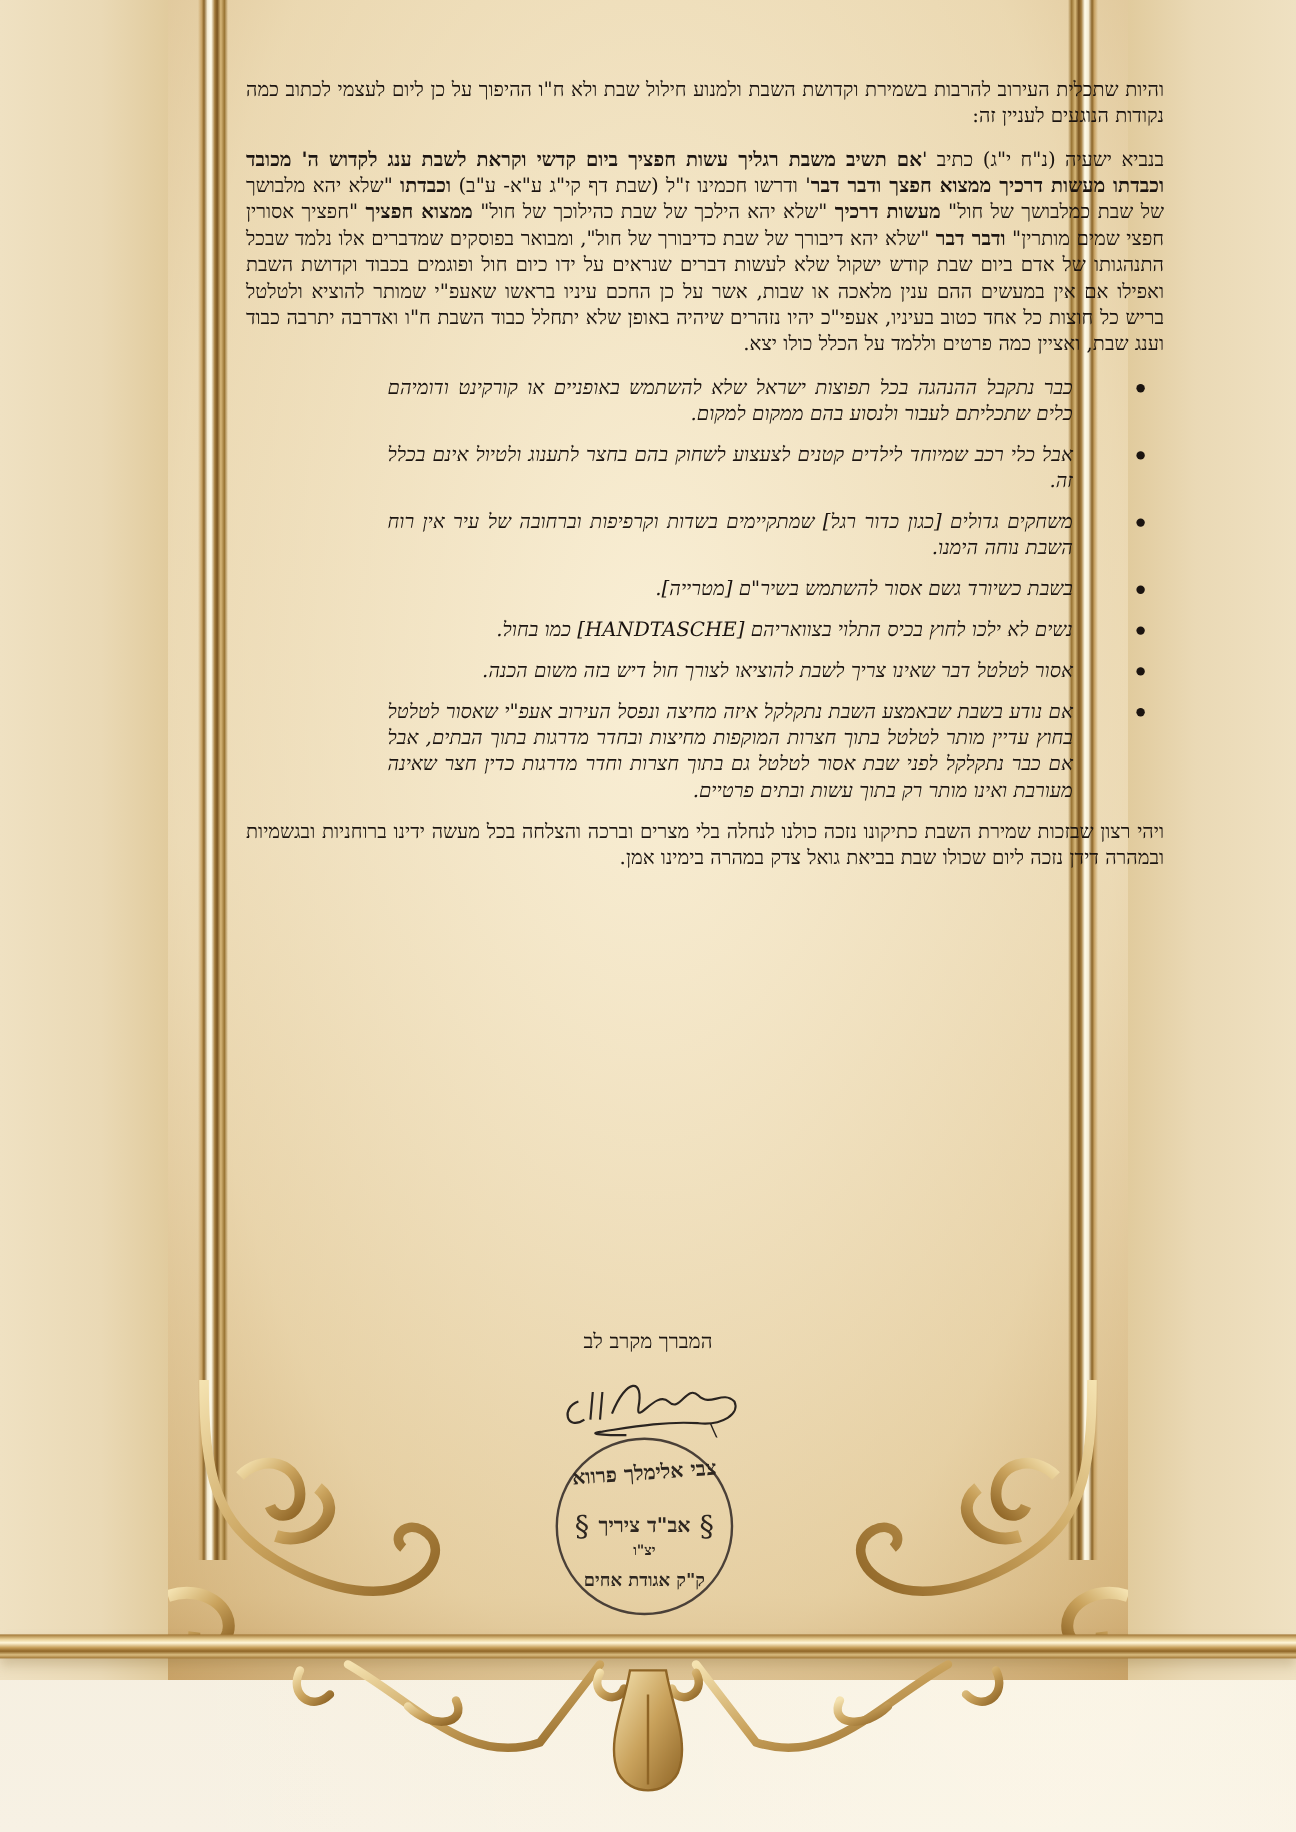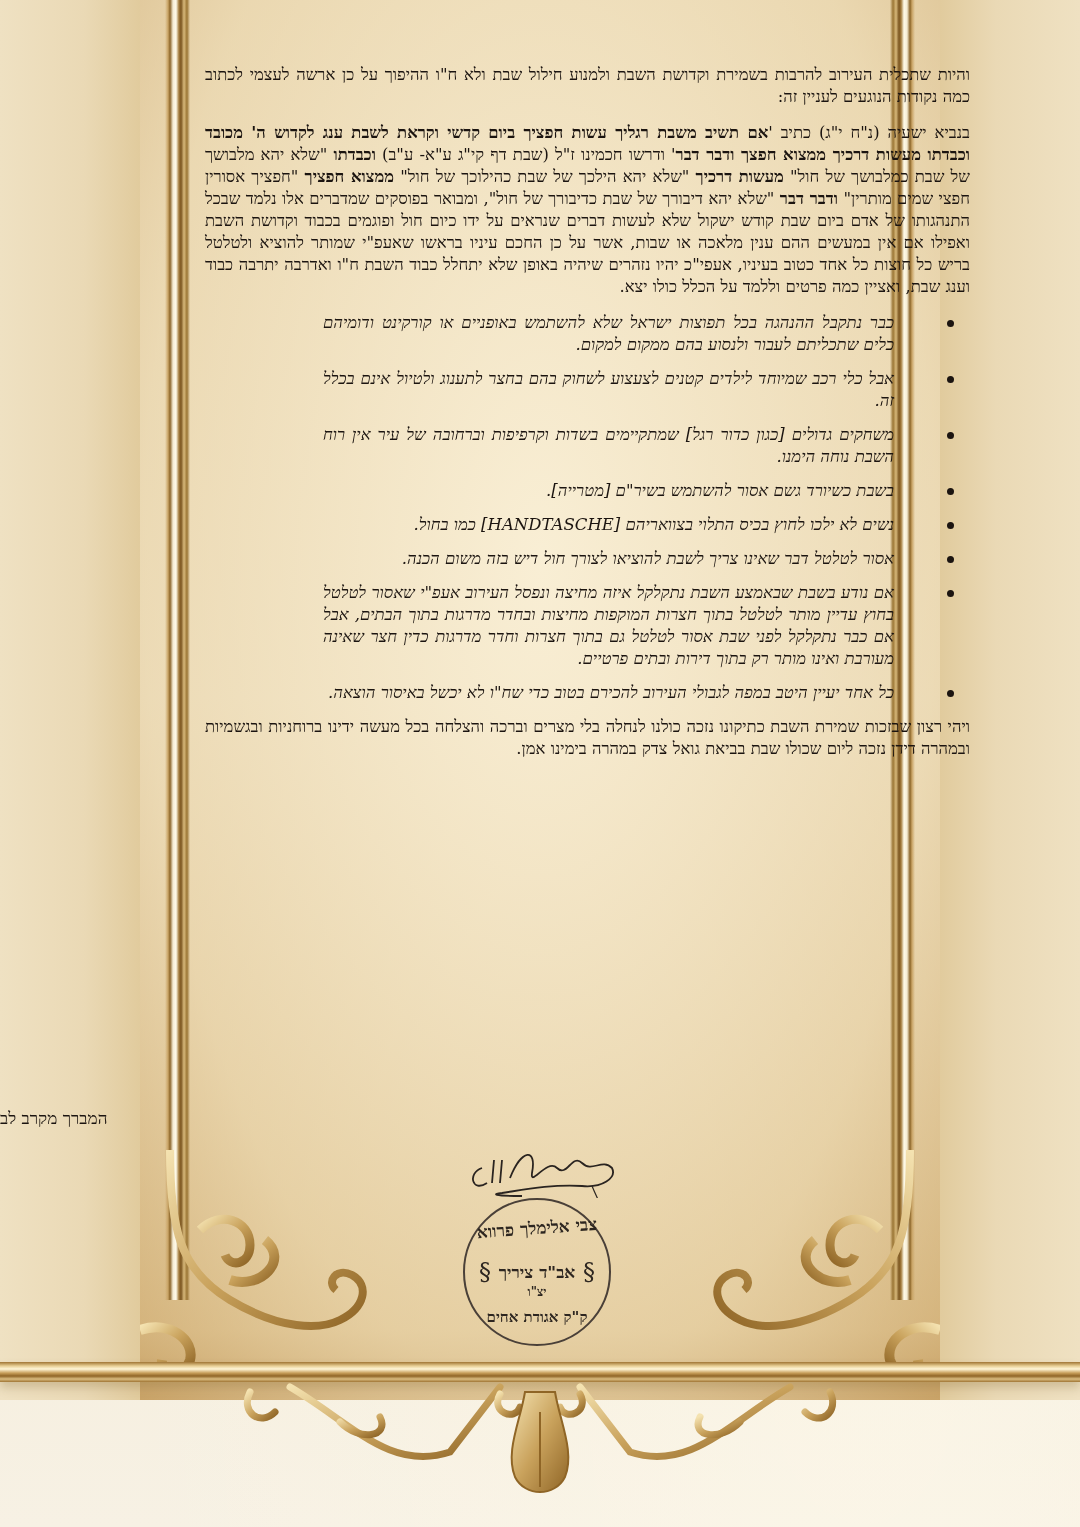--- a/index.html
+++ b/index.html
@@ -47,21 +47,21 @@
     font-size:16.5px;line-height:22px;
   }
   .content p{margin:0 0 14px 0;}
   .bold{font-weight:bold;}
   ul.points{list-style:none;margin:4px 0 12px 0;padding:0 76px 0 118px;}
   ul.points li{position:relative;margin:0 0 12px 0;padding:0;font-style:italic;}
   ul.points li .bullet{
     position:absolute;right:-60px;top:8px;width:7px;height:7px;border-radius:50%;background:#1b1410;
   }
   .closing{margin-top:10px;}
-  .signoff{position:absolute;left:0;width:1080px;top:1108px;text-align:left;direction:rtl;font-size:17px;color:#1b1410;}
+  .signoff{position:absolute;left:0;width:1080px;top:1108px;text-align:center;direction:rtl;font-size:17px;color:#1b1410;}
   .signature{position:absolute;left:462px;top:1138px;width:160px;height:60px;}
   .stamp{
     position:absolute;left:463px;top:1198px;width:148px;height:148px;border-radius:50%;
     border:2px solid #4a4038;box-sizing:border-box;color:#2d2620;
   }
   .stamp-top{position:absolute;left:0;right:0;top:18px;text-align:center;font-size:17px;font-weight:bold;direction:rtl;transform:rotate(-4deg);}
   .stamp-mid{position:absolute;left:0;right:0;top:62px;text-align:center;font-size:17px;font-weight:bold;direction:rtl;}
   .stamp-small{position:absolute;left:0;right:0;top:85px;text-align:center;font-size:12px;font-weight:bold;direction:rtl;}
   .stamp-bottom{position:absolute;left:0;right:0;top:108px;text-align:center;font-size:15px;font-weight:bold;direction:rtl;}
   .stamp-swirl{position:absolute;top:58px;font-size:24px;}
@@ -106,35 +106,34 @@
     <path d="M560 5 C500 40 460 90 400 70 L350 5"></path>
     <path d="M510 40 C490 60 460 55 470 35"></path>
     <path d="M270 12 C260 30 285 40 290 25"></path>
     <path d="M350 12 C360 30 335 40 330 25"></path>
   </g>
   <path d="M295 10 L325 10 C330 40 345 70 335 95 C325 115 295 115 285 95 C275 70 290 40 295 10 Z" fill="url(#g1)" stroke="#8f6526" stroke-width="2"></path>
   <path d="M310 30 L310 105" stroke="#8f6526" stroke-width="2"></path>
 </svg>
 
 <div class="content">
-  <p>והיות שתכלית העירוב להרבות בשמירת וקדושת השבת ולמנוע חילול שבת ולא ח"ו ההיפוך על כן ארשה לעצמי לכתוב כמה נקודות הנוגעים לעניין זה:</p>
+  <p>והיות שתכלית העירוב להרבות בשמירת וקדושת השבת ולמנוע חילול שבת ולא ח"ו ההיפוך על כן ליום לעצמי לכתוב כמה נקודות הנוגעים לעניין זה:</p>
 
   <p>
     <span>בנביא ישעיה (נ"ח י"ג) כתיב '</span><span class="bold">אם תשיב משבת רגליך עשות חפציך ביום קדשי וקראת לשבת ענג לקדוש ה' מכובד וכבדתו מעשות דרכיך ממצוא חפצך ודבר דבר</span><span>' ודרשו חכמינו ז"ל (שבת דף קי"ג ע"א- ע"ב) </span><span class="bold">וכבדתו</span><span> "שלא יהא מלבושך של שבת כמלבושך של חול" </span><span class="bold">מעשות דרכיך</span><span> "שלא יהא הילכך של שבת כהילוכך של חול" </span><span class="bold">ממצוא חפציך</span><span> "חפציך אסורין חפצי שמים מותרין" </span><span class="bold">ודבר דבר</span><span> "שלא יהא דיבורך של שבת כדיבורך של חול", ומבואר בפוסקים שמדברים אלו נלמד שבכל התנהגותו של אדם ביום שבת קודש ישקול שלא לעשות דברים שנראים על ידו כיום חול ופוגמים בכבוד וקדושת השבת ואפילו אם אין במעשים ההם ענין מלאכה או שבות, אשר על כן החכם עיניו בראשו שאעפ"י שמותר להוציא ולטלטל בריש כל חוצות כל אחד כטוב בעיניו, אעפי"כ יהיו נזהרים שיהיה באופן שלא יתחלל כבוד השבת ח"ו ואדרבה יתרבה כבוד וענג שבת, ואציין כמה פרטים וללמד על הכלל כולו יצא.</span>
   </p>
 
   <ul class="points">
     <li><span class="bullet"></span><span>כבר נתקבל ההנהגה בכל תפוצות ישראל שלא להשתמש באופניים או קורקינט ודומיהם כלים שתכליתם לעבור ולנסוע בהם ממקום למקום.</span></li>
     <li><span class="bullet"></span><span>אבל כלי רכב שמיוחד לילדים קטנים לצעצוע לשחוק בהם בחצר לתענוג ולטיול אינם בכלל זה.</span></li>
     <li><span class="bullet"></span><span>משחקים גדולים [כגון כדור רגל] שמתקיימים בשדות וקרפיפות וברחובה של עיר אין רוח השבת נוחה הימנו.</span></li>
     <li><span class="bullet"></span><span>בשבת כשיורד גשם אסור להשתמש בשיר"ם [מטרייה].</span></li>
     <li><span class="bullet"></span><span>נשים לא ילכו לחוץ בכיס התלוי בצוואריהם [HANDTASCHE] כמו בחול.</span></li>
     <li><span class="bullet"></span><span>אסור לטלטל דבר שאינו צריך לשבת להוציאו לצורך חול דיש בזה משום הכנה.</span></li>
-    <li><span class="bullet"></span><span>אם נודע בשבת שבאמצע השבת נתקלקל איזה מחיצה ונפסל העירוב אעפ"י שאסור לטלטל בחוץ עדיין מותר לטלטל בתוך חצרות המוקפות מחיצות ובחדר מדרגות בתוך הבתים, אבל אם כבר נתקלקל לפני שבת אסור לטלטל גם בתוך חצרות וחדר מדרגות כדין חצר שאינה מעורבת ואינו מותר רק בתוך דירות ובתים פרטיים.</span></li>
-    <li><span class="bullet"></span><span>כל אחד יעיין היטב במפה לגבולי העירוב להכירם בטוב כדי שח"ו לא יכשל באיסור הוצאה.</span></li>
+    <li><span class="bullet"></span><span>אם נודע בשבת שבאמצע השבת נתקלקל איזה מחיצה ונפסל העירוב אעפ"י שאסור לטלטל בחוץ עדיין מותר לטלטל בתוך חצרות המוקפות מחיצות ובחדר מדרגות בתוך הבתים, אבל אם כבר נתקלקל לפני שבת אסור לטלטל גם בתוך חצרות וחדר מדרגות כדין חצר שאינה מעורבת ואינו מותר רק בתוך עשות ובתים פרטיים.</span></li>
   </ul>
 
   <p class="closing">ויהי רצון שבזכות שמירת השבת כתיקונו נזכה כולנו לנחלה בלי מצרים וברכה והצלחה בכל מעשה ידינו ברוחניות ובגשמיות ובמהרה דידן נזכה ליום שכולו שבת בביאת גואל צדק במהרה בימינו אמן.</p>
 </div>
 
 <div class="signoff">המברך מקרב לב</div>
 
 <svg class="signature" viewBox="0 0 160 60">
   <path d="M20 30 C5 35 10 55 25 45 M32 22 L30 45 M40 22 L38 45 M48 40 C60 10 75 10 70 35 C68 50 85 20 95 30 C105 40 110 15 120 25 C130 35 140 20 150 30 C155 40 140 50 120 48 C90 46 60 52 40 55 C30 56 30 58 60 58" fill="none" stroke="#2a2420" stroke-width="1.8"></path>
   <path d="M130 48 C135 60 140 70 145 80" fill="none" stroke="#2a2420" stroke-width="1.2"></path>

